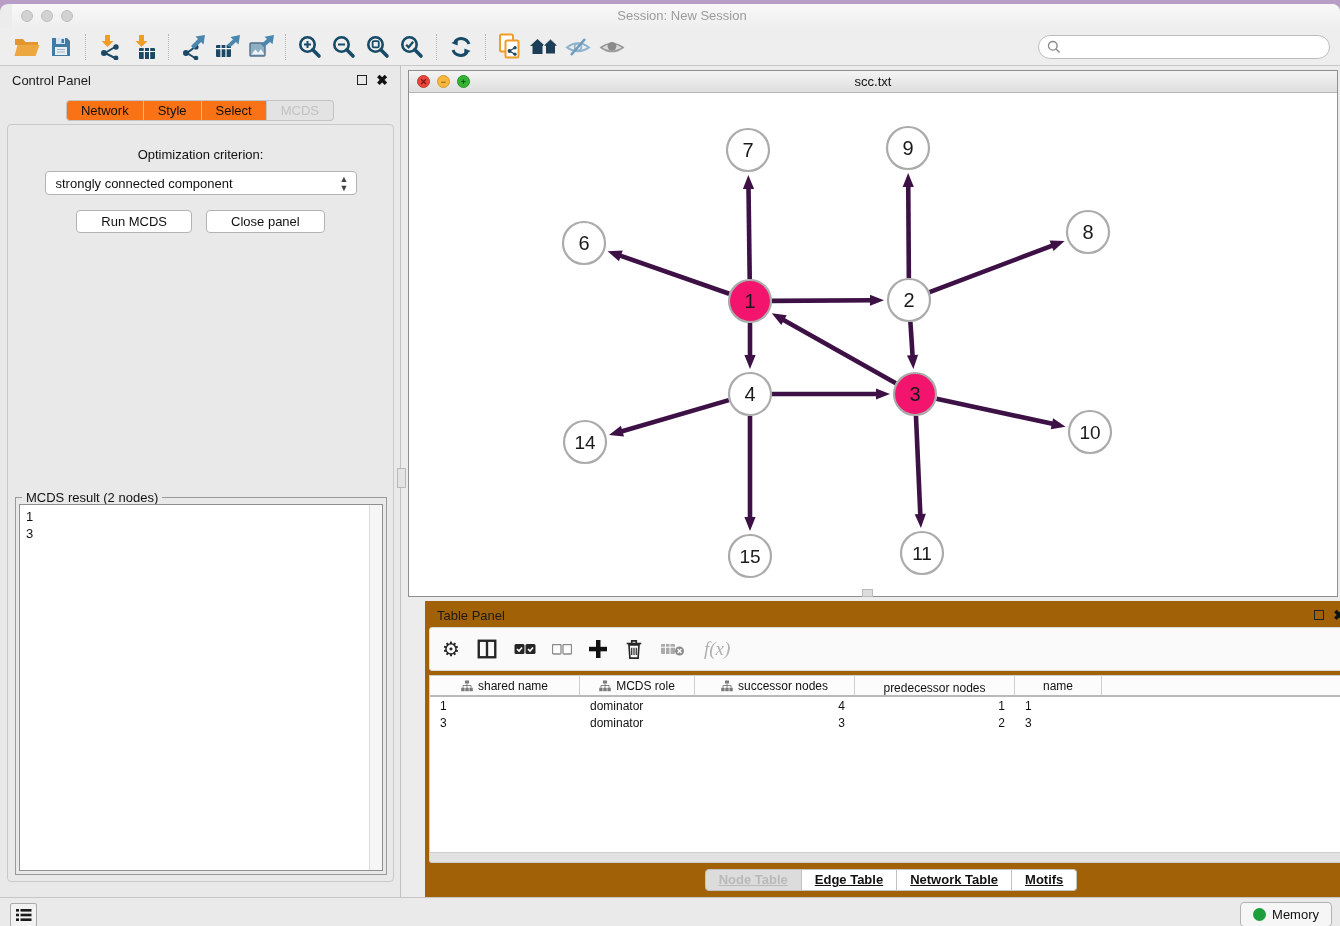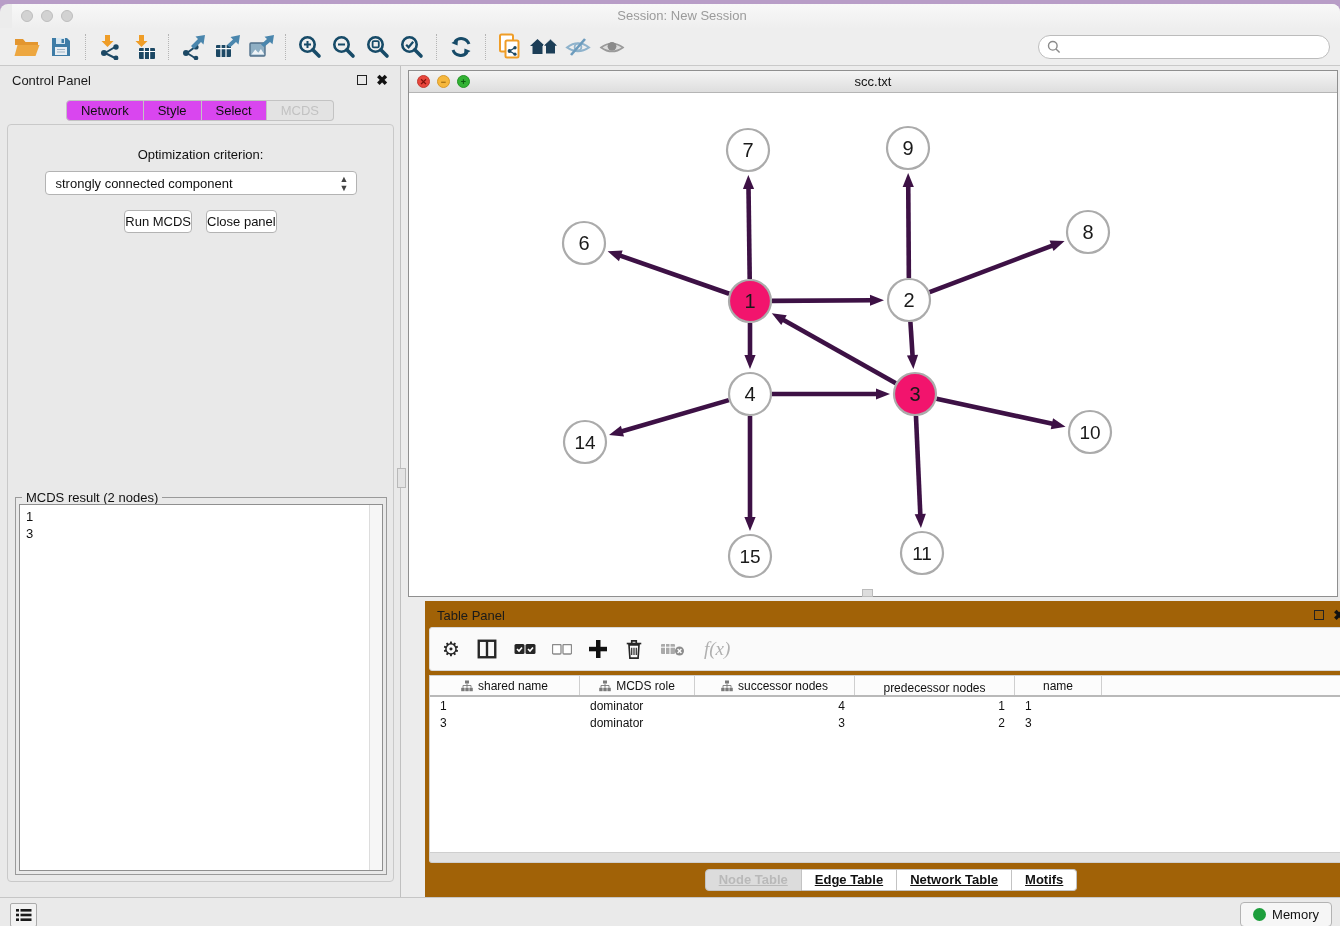--- a/index.html
+++ b/index.html
@@ -26,31 +26,31 @@
 
   
   .control-panel { position:absolute; left:0; top:62px; width:401px; height:831px; background:#e9e9e9; border-right:1px solid #c0c0c0; }
   .panel-header { height:28px; display:flex; align-items:center; padding:0 12px; }
   .panel-header .ph-title { font-size:13px; color:#1a1a1a; }
   .ph-icons { margin-left:auto; display:flex; align-items:center; gap:9px; }
   .float-icon { width:10px; height:10px; border:1.5px solid #222; display:inline-block; }
   .close-icon { font-size:14px; font-weight:bold; color:#111; line-height:10px; }
 
   .tabs-row { display:flex; justify-content:center; margin-top:6px; }
-  .tab { height:21px; line-height:19px; padding:0 14px; font-size:13px; background:#d946ef; border:1px solid #c3c3c3; border-left:none; color:#111; }
+  .tab { height:21px; line-height:19px; padding:0 14px; font-size:13px; background:#f97316; border:1px solid #c3c3c3; border-left:none; color:#111; }
   .tab:first-child { border-left:1px solid #c3c3c3; border-radius:4px 0 0 4px; }
   .tab.last { border-radius:0 4px 4px 0; }
   .tab.disabled-active { background:#e3e3e3; color:#c2c2c2; }
 
   .cp-content { position:absolute; left:7px; top:58px; width:387px; height:758px; border:1px solid #c9c9c9; border-radius:4px; background:#e9e9e9; }
   .opt-label { text-align:center; margin-top:22px; font-size:13px; color:#111; }
   .select-box { position:relative; margin:9px auto 0 auto; width:312px; height:24px; background:#fff; border:1px solid #b3b3b3; border-radius:4px; font-size:13px; color:#111; display:flex; align-items:center; padding:0 10px; }
   .select-arrows { position:absolute; right:7px; top:3px; display:flex; flex-direction:column; line-height:9px; font-size:9px; color:#444; }
   .btn-row { display:flex; justify-content:center; gap:14px; margin-top:15px; }
-  .push-btn { height:23px; padding:0 0; background:#fff; border:1px solid #b3b3b3; border-radius:4px; font-size:13px; color:#111; display:flex; align-items:center; }
+  .push-btn { height:23px; padding:0 24px; background:#fff; border:1px solid #b3b3b3; border-radius:4px; font-size:13px; color:#111; display:flex; align-items:center; }
 
   .result-group { position:absolute; left:7px; top:372px; width:372px; height:378px; border:1px solid #9a9a9a; }
   .result-legend { position:absolute; left:6px; top:-8px; background:#e9e9e9; padding:0 4px; font-size:13px; color:#111; }
   .result-area { position:absolute; left:3px; top:6px; right:3px; bottom:3px; background:#fff; border:1px solid #8f8f8f; display:flex; }
   .result-text { flex:1; padding:3px 6px; font-size:13px; color:#111; line-height:17px; }
   .result-scroll { width:13px; background:#f6f6f6; border-left:1px solid #ddd; }
 
   
   .net-window { position:absolute; left:408px; top:66px; width:930px; height:527px; border:1px solid #8f8f8f; background:#fff; }
   .net-titlebar { height:22px; background:linear-gradient(#f4f4f4,#dedede); border-bottom:1px solid #b5b5b5; position:relative; }

